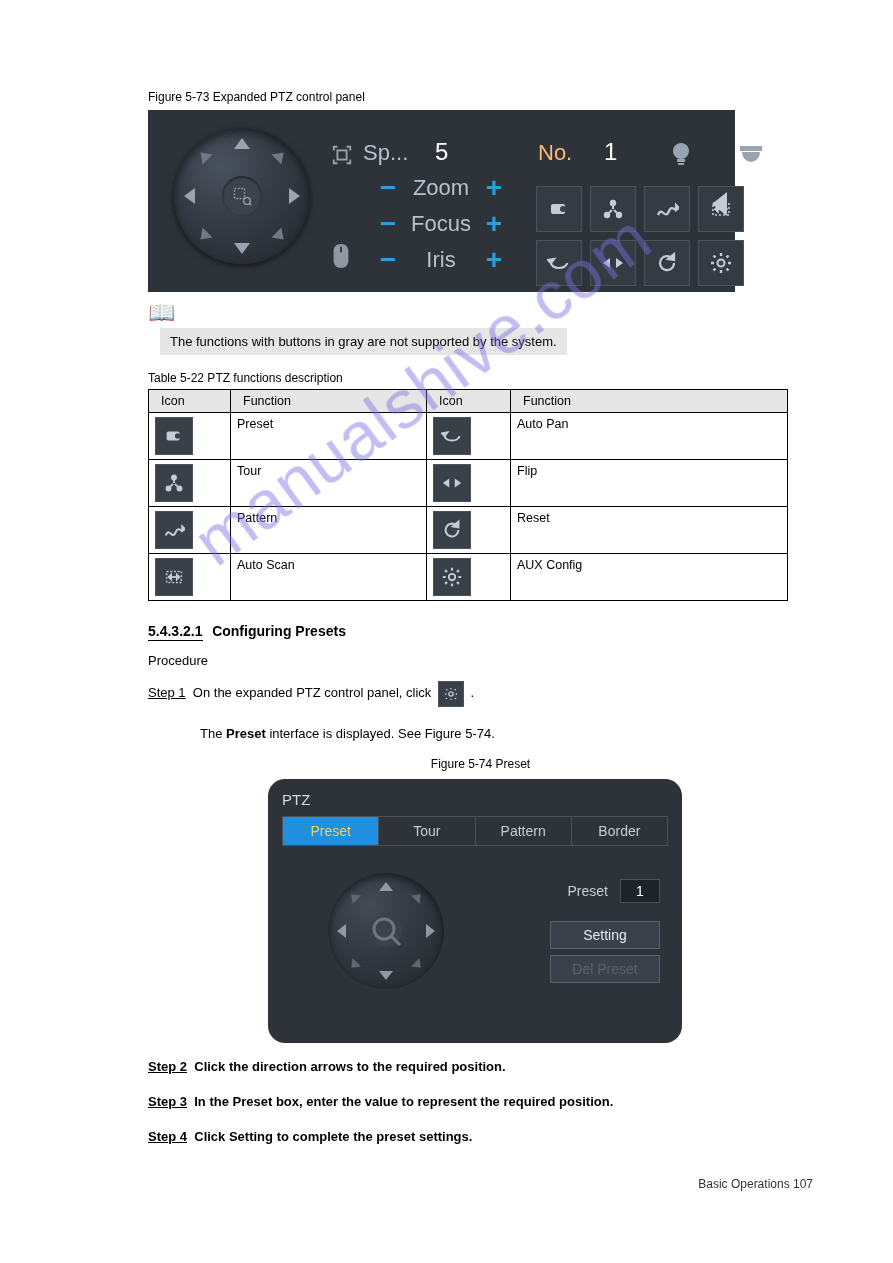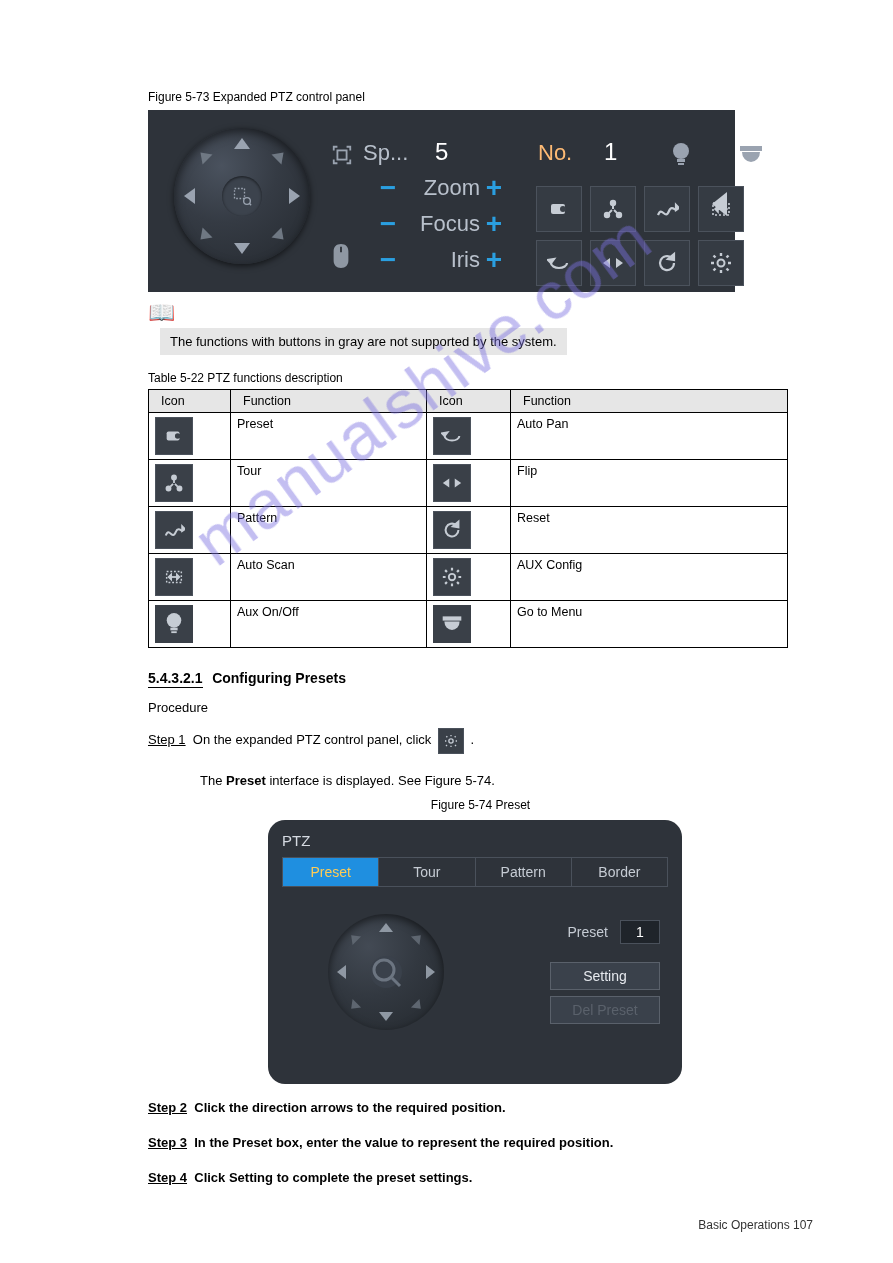--- a/index.html
+++ b/index.html
@@ -49,21 +49,21 @@
     display:flex; align-items:center; justify-content:center;
     box-shadow: inset 0 1px 3px rgba(0,0,0,0.6);
   }
   .dpad-center svg { width:20px; height:20px; }
   .expand-ic { position:absolute; left:183px; top:34px; width:22px; height:22px; }
   .mouse-ic  { position:absolute; left:183px; bottom:24px; width:20px; height:24px; }
   .speed-lbl { position:absolute; left:215px; top:30px; font-size:22px; color:#b8c0cb;}
   .speed-val { position:absolute; left:287px; top:28px; font-size:24px; color:#fff;}
   .zfi-row { position:absolute; left:226px; font-size:22px; color:#b8c0cb; display:flex; align-items:center; }
   .zfi-row .minus, .zfi-row .plus { color:#2a9fe0; font-size:28px; font-weight:bold; width:28px; text-align:center; cursor:pointer;}
-  .zfi-row .lbl { width:78px; text-align:right; }
+  .zfi-row .lbl { width:78px; text-align:center; }
   .zfi-zoom{ top:62px; } .zfi-focus{ top:98px;} .zfi-iris{ top:134px;}
   .no-lbl { position:absolute; left:390px; top:30px; font-size:22px; color:#fdba74;}
   .no-val { position:absolute; left:456px; top:28px; font-size:24px; color:#fff;}
   .bulb-ic { position:absolute; left:522px; top:32px; width:22px; height:26px;}
   .dome-ic { position:absolute; left:590px; top:34px; width:26px; height:22px;}
   .func-grid {
     position:absolute; left:388px; top:76px;
     display:grid; grid-template-columns:repeat(4,46px); grid-template-rows:46px 46px;
     gap:8px;
   }
@@ -356,41 +356,20 @@
     <td>
           <div class="cell-icon">
             <svg viewBox="0 0 24 24" fill="#c6ccd4">
               <circle cx="12" cy="12" r="3.5" fill="#3a4048" stroke="#c6ccd4" stroke-width="2"></circle>
               <path d="M12 2v3M12 19v3M2 12h3M19 12h3M4.5 4.5l2 2M17.5 17.5l2 2M19.5 4.5l-2 2M6.5 17.5l-2 2" stroke="#c6ccd4" stroke-width="2.4"></path>
             </svg>
           </div>
         </td>
     <td>AUX Config</td>
   </tr>
-  <tr>
-    <td>
-          <div class="cell-icon no-border round">
-            <svg viewBox="0 0 22 26" fill="#c6ccd4">
-              <circle cx="11" cy="9" r="8"></circle>
-              <rect x="7" y="17" width="8" height="3"></rect>
-              <rect x="8" y="21" width="6" height="2"></rect>
-            </svg>
-          </div>
-        </td>
-    <td>Aux On/Off</td>
-    <td>
-          <div class="cell-icon no-border">
-            <svg viewBox="0 0 26 22" fill="#c6ccd4">
-              <rect x="2" y="2" width="22" height="5"></rect>
-              <path d="M4 8 a9 10 0 0 0 18 0 z"></path>
-            </svg>
-          </div>
-        </td>
-    <td>Go to Menu</td>
-  </tr>
 </tbody>
   </table>
 
 
 <div>
   <span class="sec-num" style=""><h3 class="sec-num">5.4.3.2.1</h3></span>
   <span class="sec-title">Configuring Presets</span>
 </div>
 
 <div class="body-text">Procedure</div>
@@ -402,21 +381,21 @@
         <circle cx="12" cy="12" r="3.2" fill="#3a4048" stroke="#c6ccd4" stroke-width="2"></circle>
         <path d="M12 3v2M12 19v2M3 12h2M19 12h2M5 5l1.5 1.5M18 18l1.5 1.5M19 5l-1.5 1.5M6 18l-1.5 1.5" stroke="#c6ccd4" stroke-width="2"></path>
       </svg>
     </span>
   <span>.</span>
 </div>
 <div class="body-text" style="margin-left:52px;margin-top:17px">
   <span>The </span><b>Preset</b><span> interface is displayed. See Figure 5-74.</span>
 </div>
 
-<div class="fig-label" style="text-align:center;margin-top:8px">Figure 5-74 Preset</div>
+<div class="fig-label" style="text-align:center;margin-top:14px">Figure 5-74 Preset</div>
 
 
 <div class="preset-panel">
   <div class="title">PTZ</div>
   <div class="tab-row">
     <div class="tab active">Preset</div>
     <div class="tab">Tour</div>
     <div class="tab">Pattern</div>
     <div class="tab">Border</div>
   </div>

